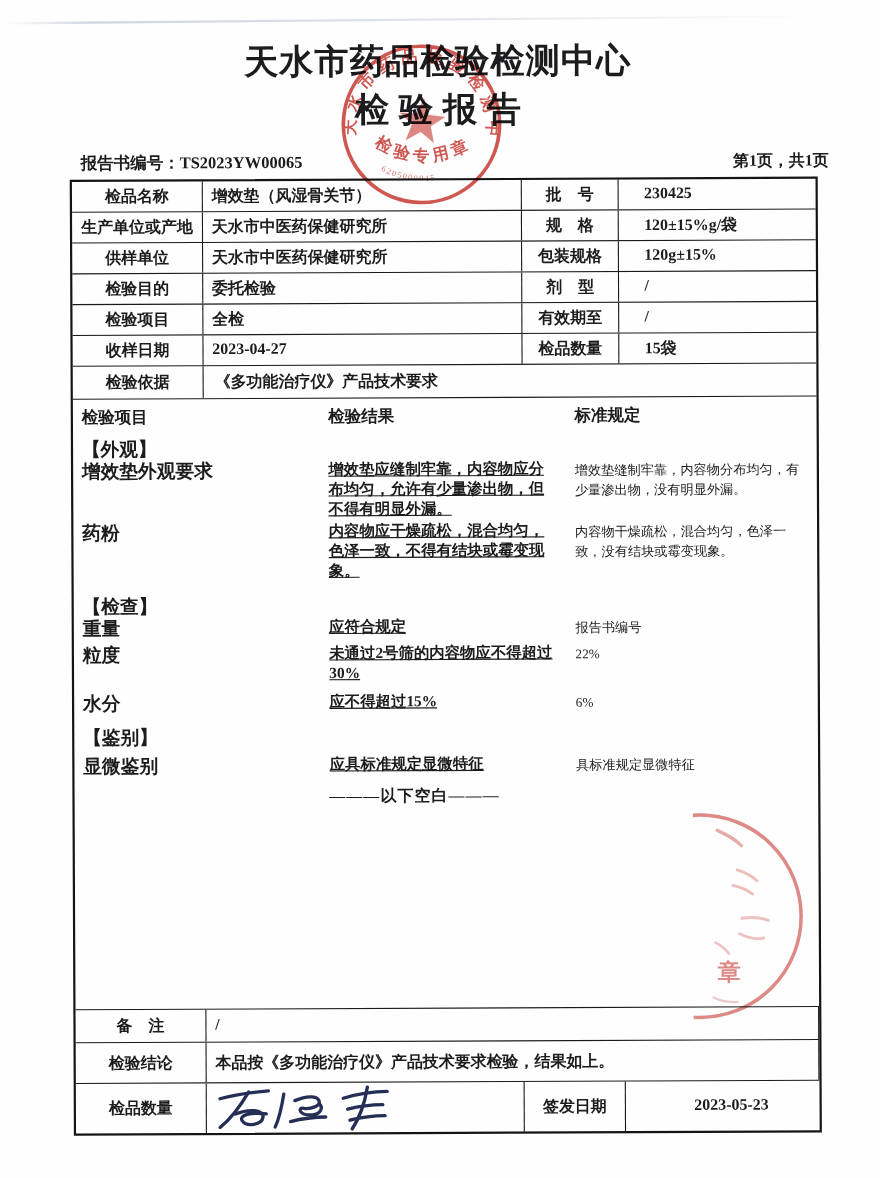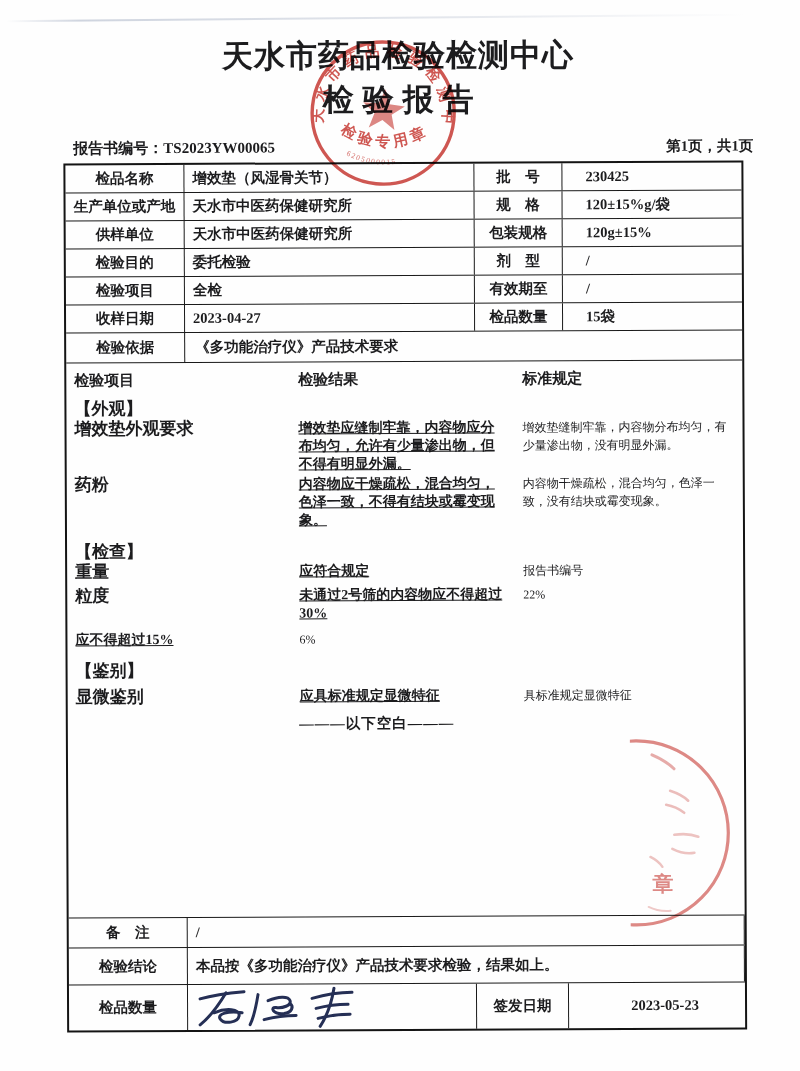--- a/index.html
+++ b/index.html
@@ -195,20 +195,21 @@
           <div class="res-item">重量</div>
           <span class="res-std">应符合规定</span>
           <span class="res-res">报告书编号</span>
         </div>
         <div class="res-row mt-row6">
           <div class="res-item">粒度</div>
           <span class="res-std">未通过2号筛的内容物应不得超过30%</span>
           <span class="res-res">22%</span>
         </div>
         <div class="res-row mt-row8">
+          <div class="res-item">水分</div>
           <span class="res-std">应不得超过15%</span>
           <span class="res-res">6%</span>
         </div>
         <div class="res-row mt-row12">
           <div class="res-item">【鉴别】</div>
           <span class="res-std"></span>
           <span class="res-res"></span>
         </div>
         <div class="res-row mt-row8">
           <div class="res-item">显微鉴别</div>

